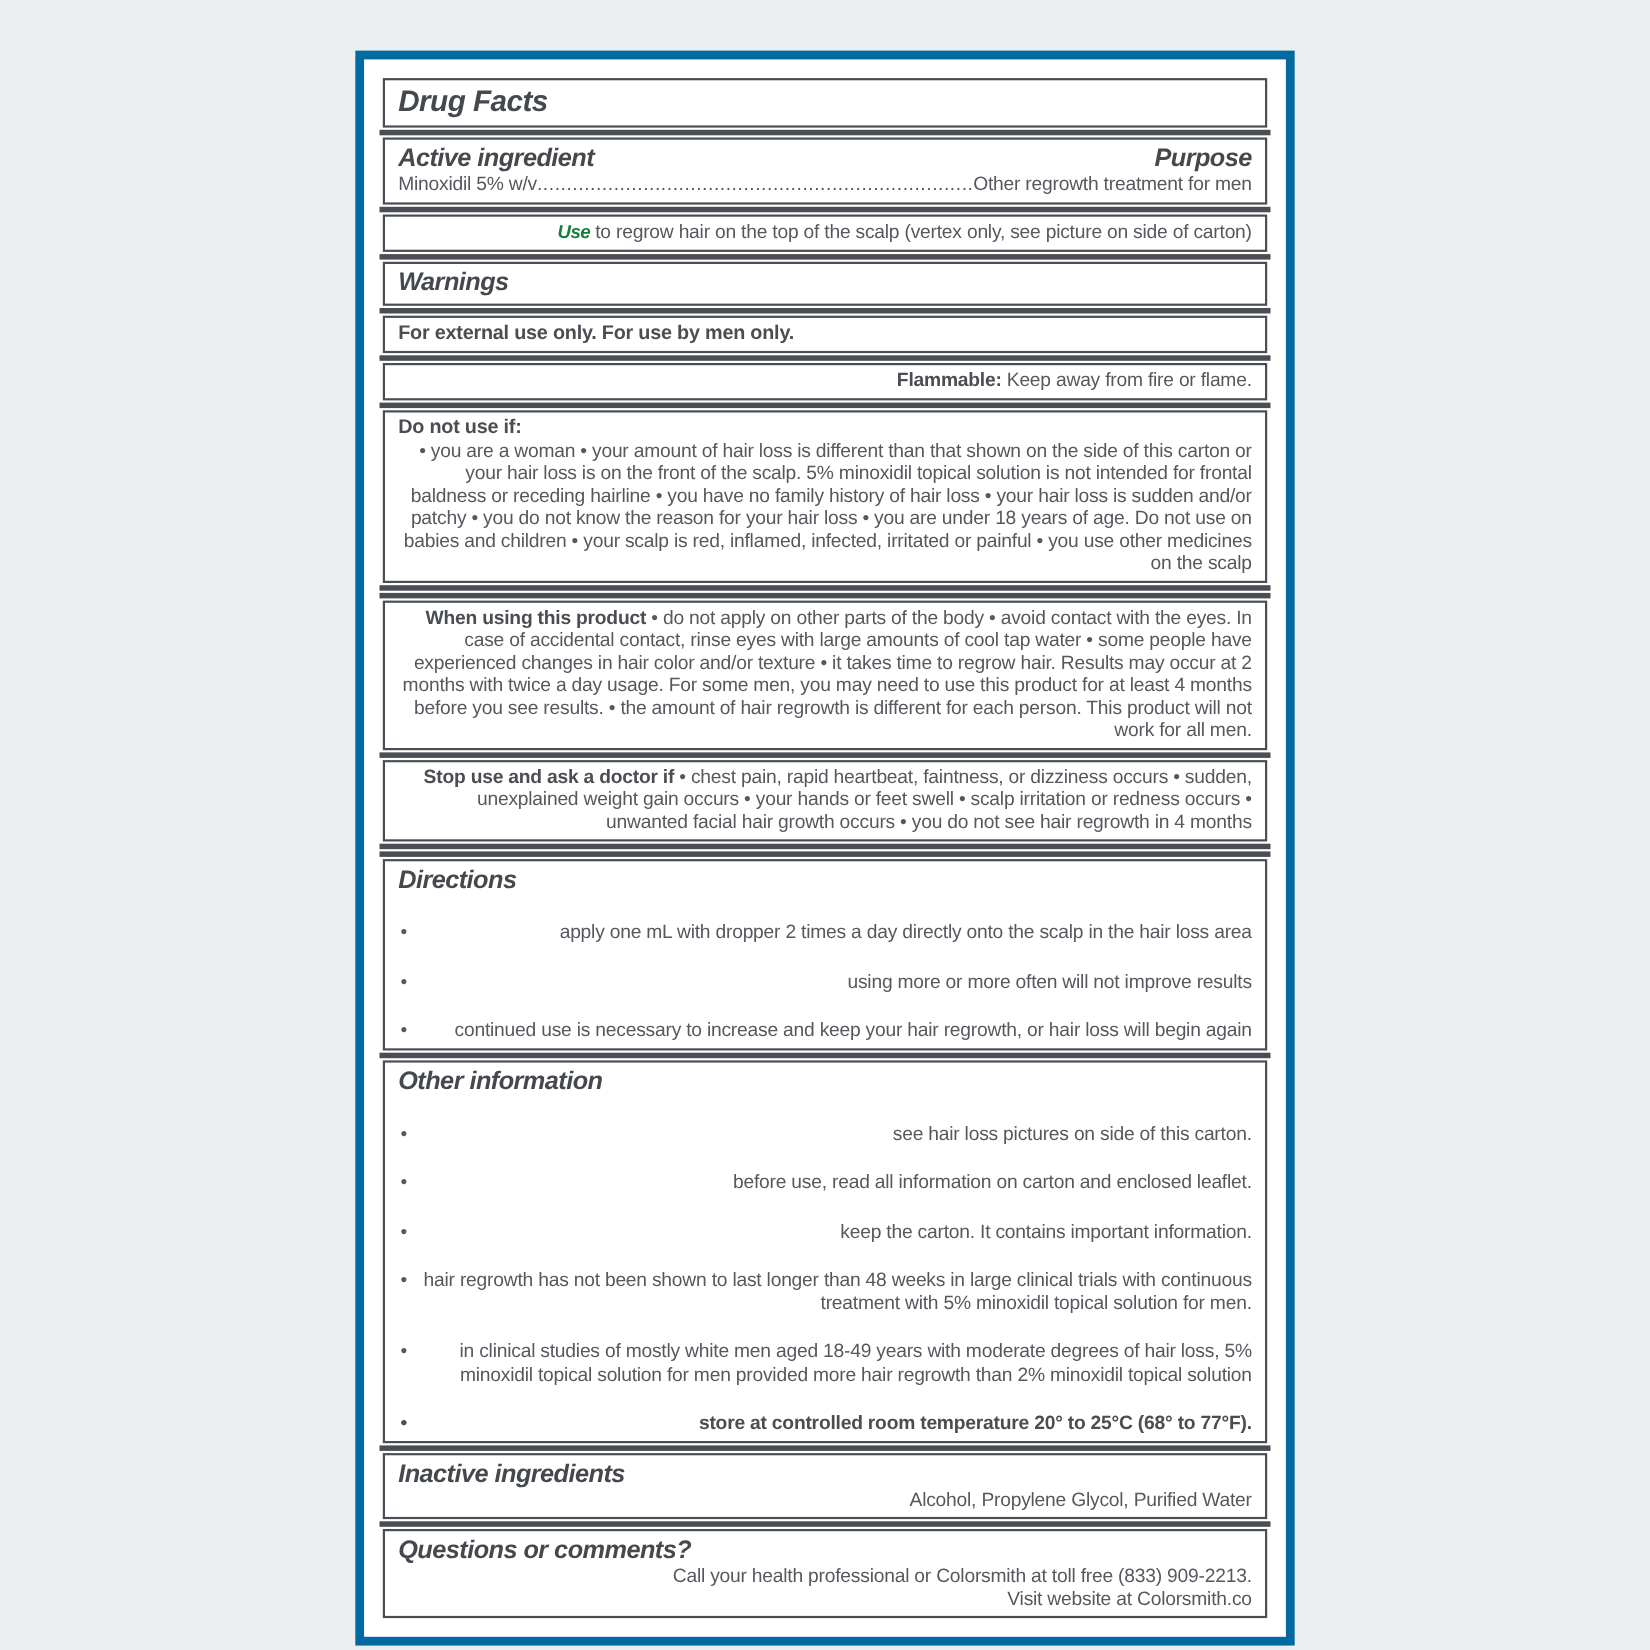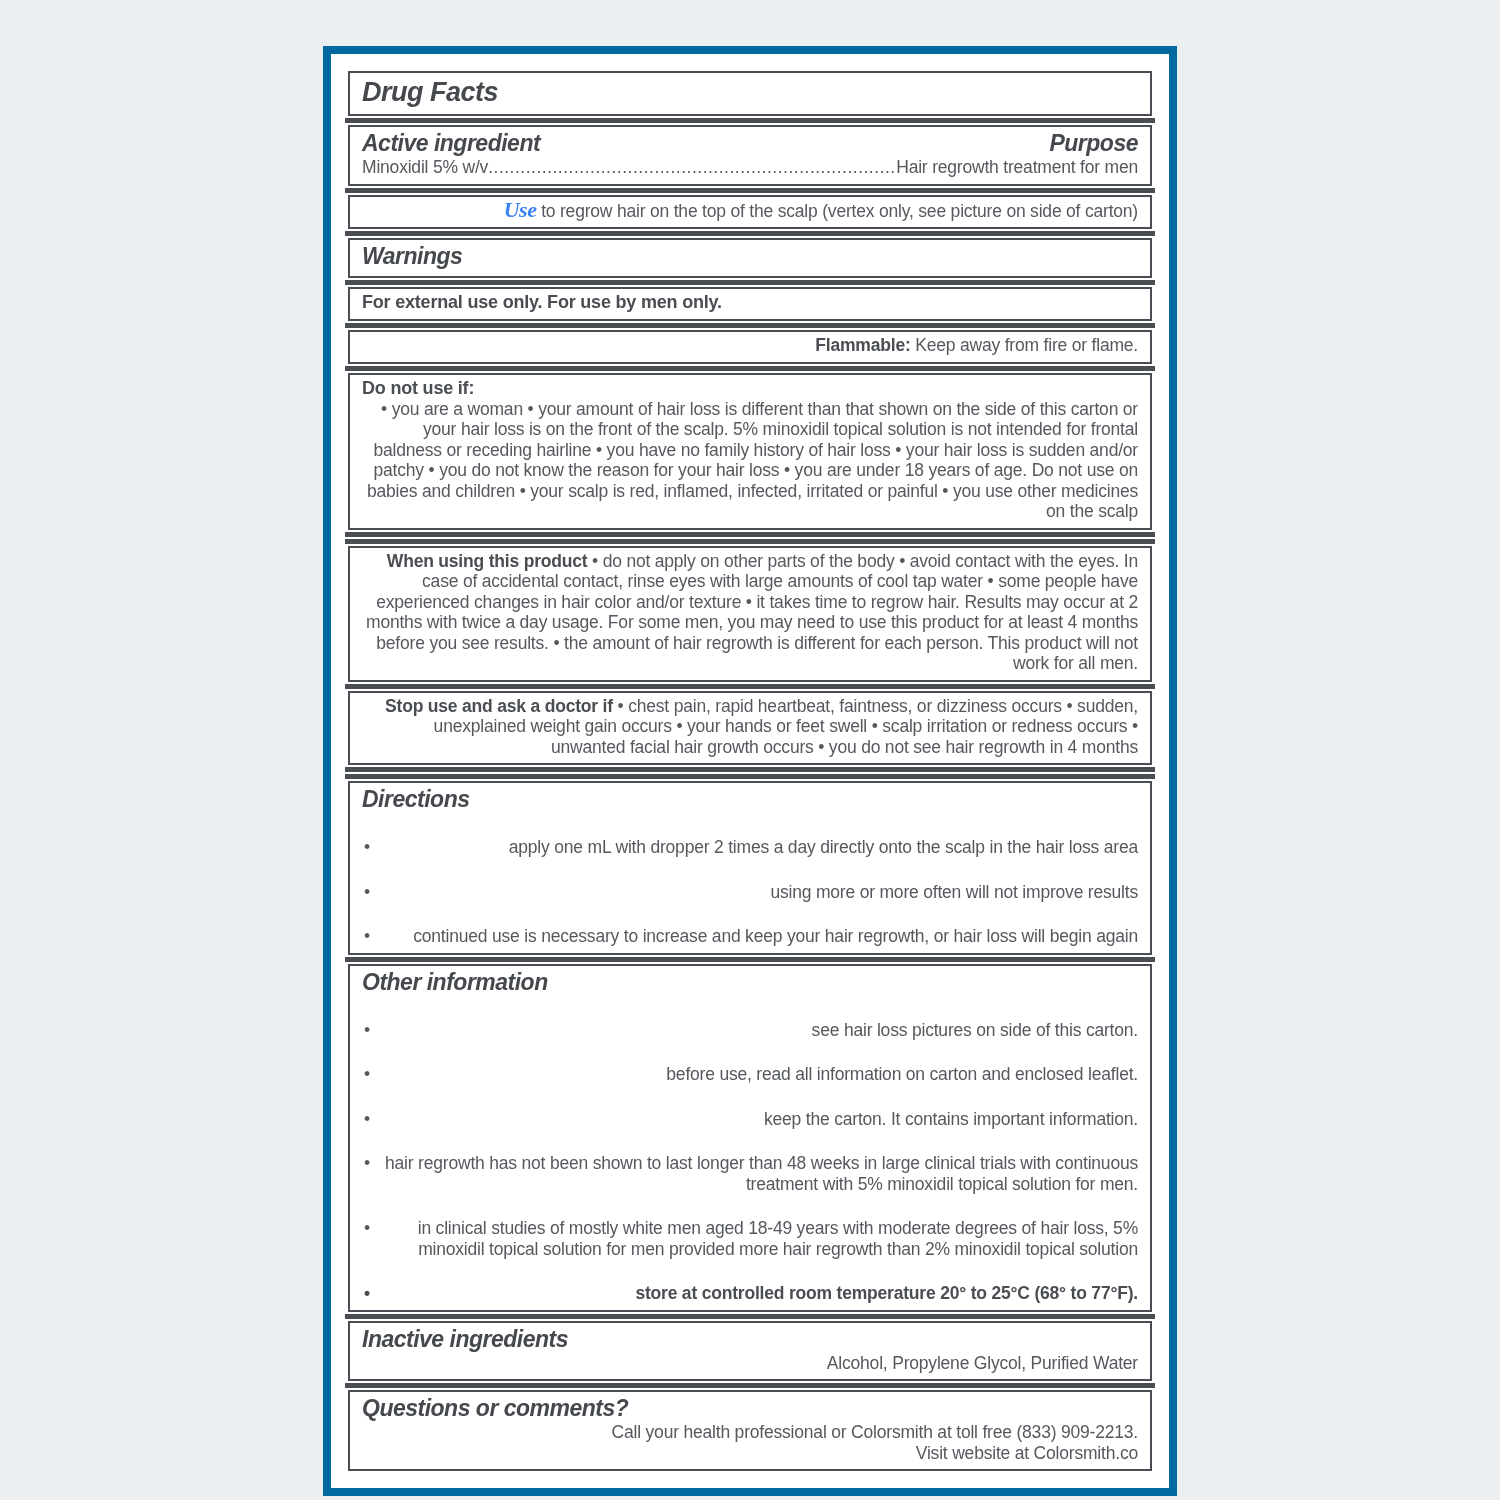--- a/index.html
+++ b/index.html
@@ -32,22 +32,22 @@
     font-size: 27px; line-height: 32px;
     color: #45494e; letter-spacing: -0.5px;
   }
   .h2 {
     font-style: italic; font-weight: 700;
     font-size: 23px; line-height: 27px;
     color: #45494e; letter-spacing: -0.5px;
   }
   .h2inline {
     font-style: italic; font-weight: 700;
-    font-size: 22px;
-    color: #3b82f6; letter-spacing: -0.5px; font-family: Liberation Serif, serif;
+    font-size: 17px;
+    color: #15803d; letter-spacing: -0.5px;
   }
   .body {
     font-size: 17.5px; line-height: 20.5px;
     letter-spacing: -0.2px;
     color: #55595e;
     text-align: right;
   }
   .bd { font-weight: 700; color: #4a4e53; }
   .bold-line { font-weight: 700; color: #4a4e53; font-size: 18px; line-height: 21px; letter-spacing: -0.2px; }
   .row { display: flex; justify-content: space-between; align-items: flex-start; }
@@ -82,21 +82,21 @@
   <div class="sep"></div>
 
   <div class="sec">
     <div class="row">
       <span class="h2">Active ingredient</span>
       <span class="h2">Purpose</span>
     </div>
     <div class="leader-row body">
       <span class="lft">Minoxidil 5% w/v</span>
       <span class="dots">........................................................................................................................................................</span>
-      <span class="rgt">Hair regrowth treatment for men</span>
+      <span class="rgt">Other regrowth treatment for men</span>
     </div>
   </div>
   <div class="sep"></div>
 
   <div class="sec">
     <div class="body">
       <span class="h2inline">Use</span>
       <span>to regrow hair on the top of the scalp (vertex only, see picture on side of carton)</span>
     </div>
   </div>

